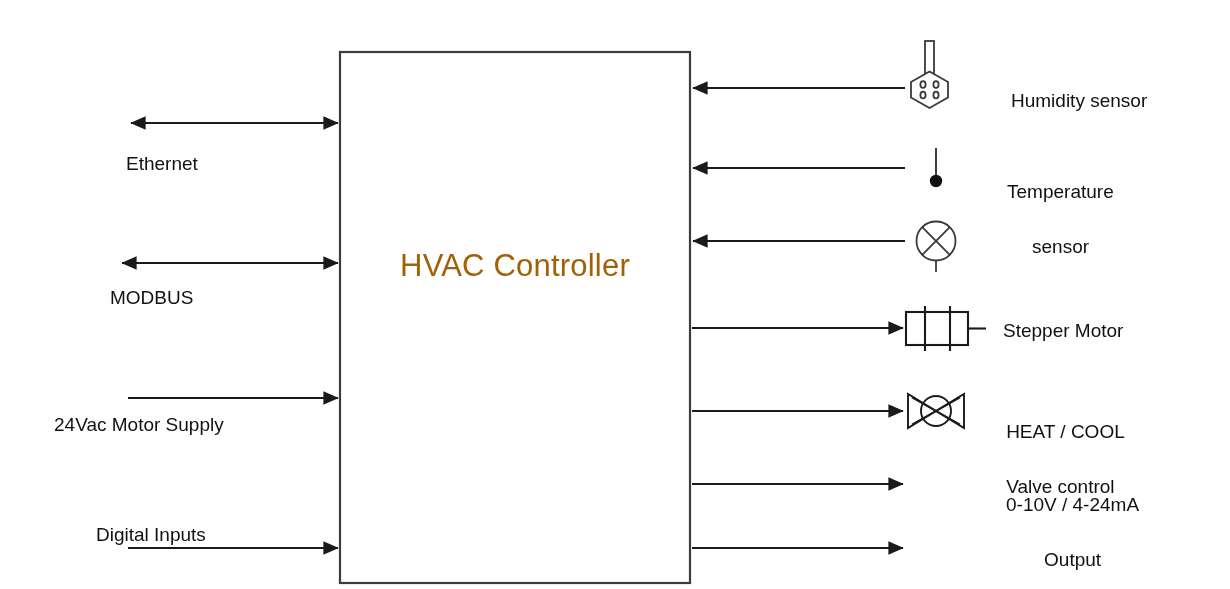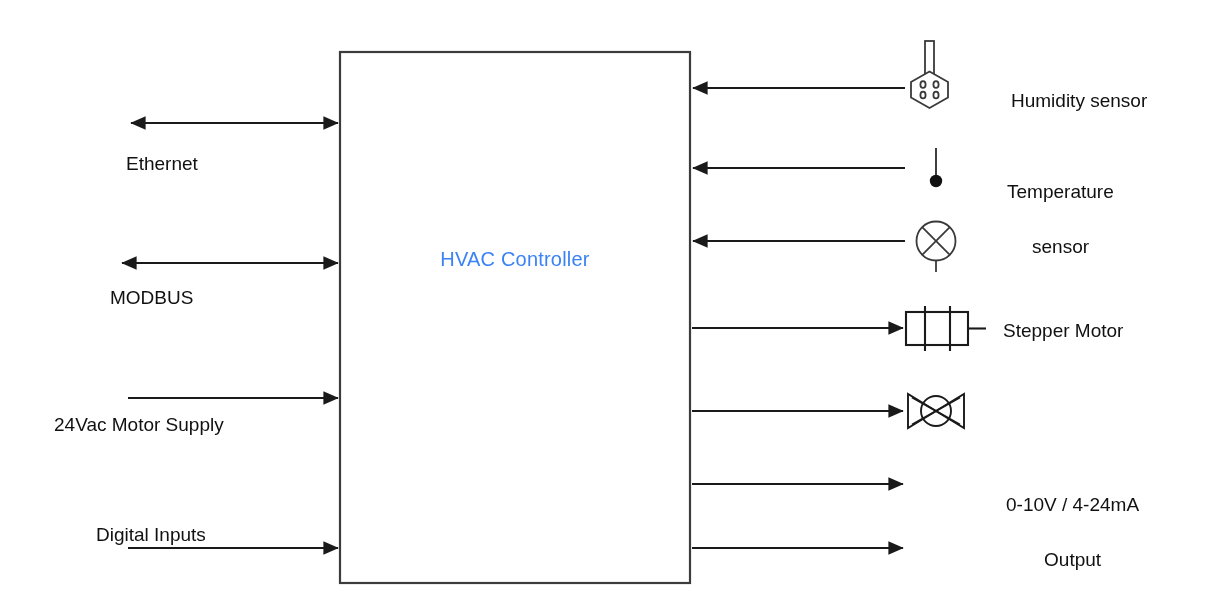--- a/index.html
+++ b/index.html
@@ -39,23 +39,23 @@
   }
   .lbl-center {
     text-align: center;
   }
   #controller-title {
     position: absolute;
     left: 340px;
     top: 248px;
     width: 350px;
     text-align: center;
-    font-size: 20px;
+    font-size: 31px;
     font-family: "Liberation Sans", sans-serif;
-    color: #3b82f6;
+    color: #a16207;
     letter-spacing: 0.2px;
   }
   #watermark {
     position: absolute;
     left: 1042px;
     top: 563px;
     font-family: "Liberation Sans", sans-serif;
     font-size: 19px;
     color: #c9e3b6;
     white-space: pre;
@@ -167,20 +167,24 @@
   <div class="lbl lbl-left" style="left:1011px; top:61px;margin-top:26px;">Humidity sensor</div>
 
   <div class="lbl lbl-center" style="left:965px; top:150px; width:170px;">
     <span>Temperature</span><br>
     <span>sensor</span>
   </div>
 
 
   <div class="lbl lbl-left" style="left:1003px; top:317px;">Stepper Motor</div>
 
+  <div class="lbl lbl-left" style="left:985px; top:390px;">
+    <span>HEAT / COOL</span><br>
+    <span>Valve control</span>
+  </div>
 
   <div class="lbl lbl-center" style="left:962px; top:463px; width:200px;">
     <span>0-10V / 4-24mA</span><br>
     <span>Output</span>
   </div>
 
 
 
 </div>
 

